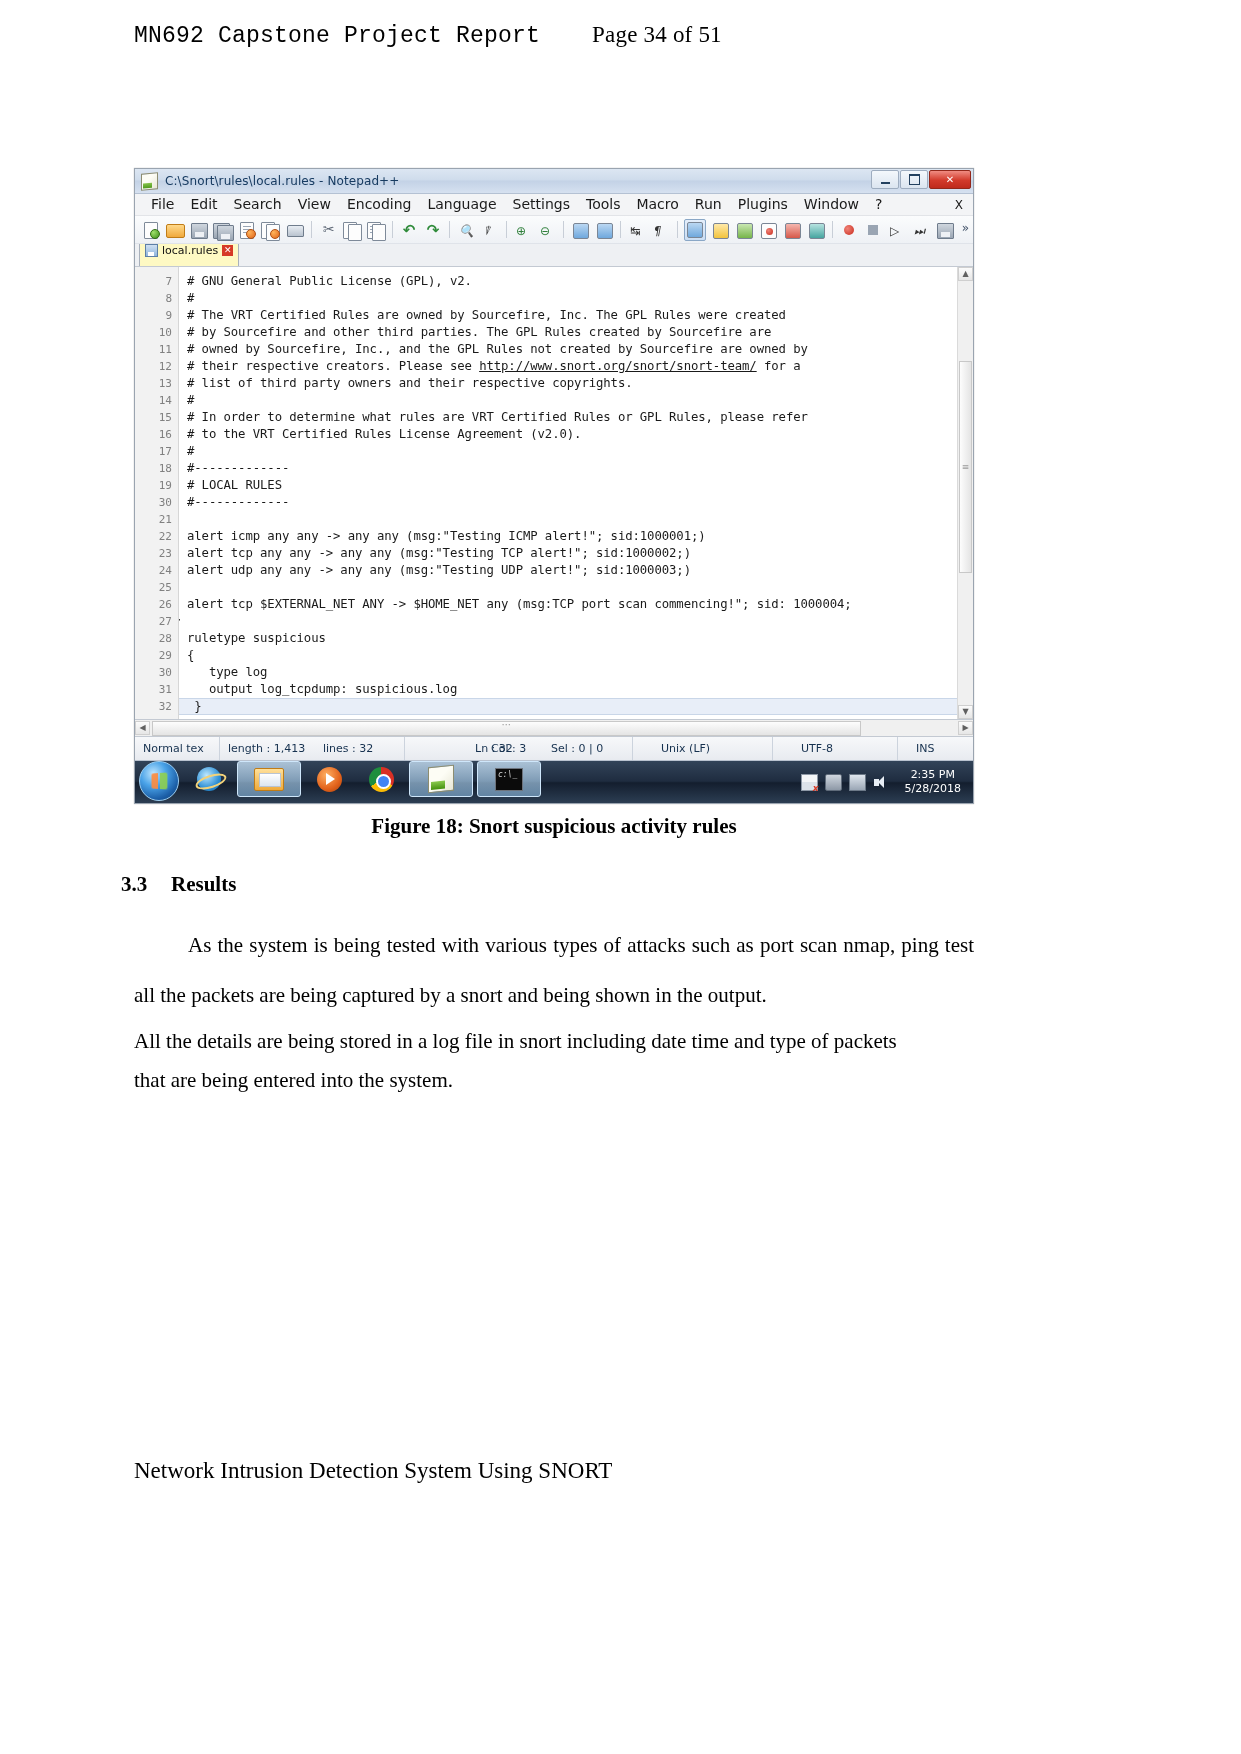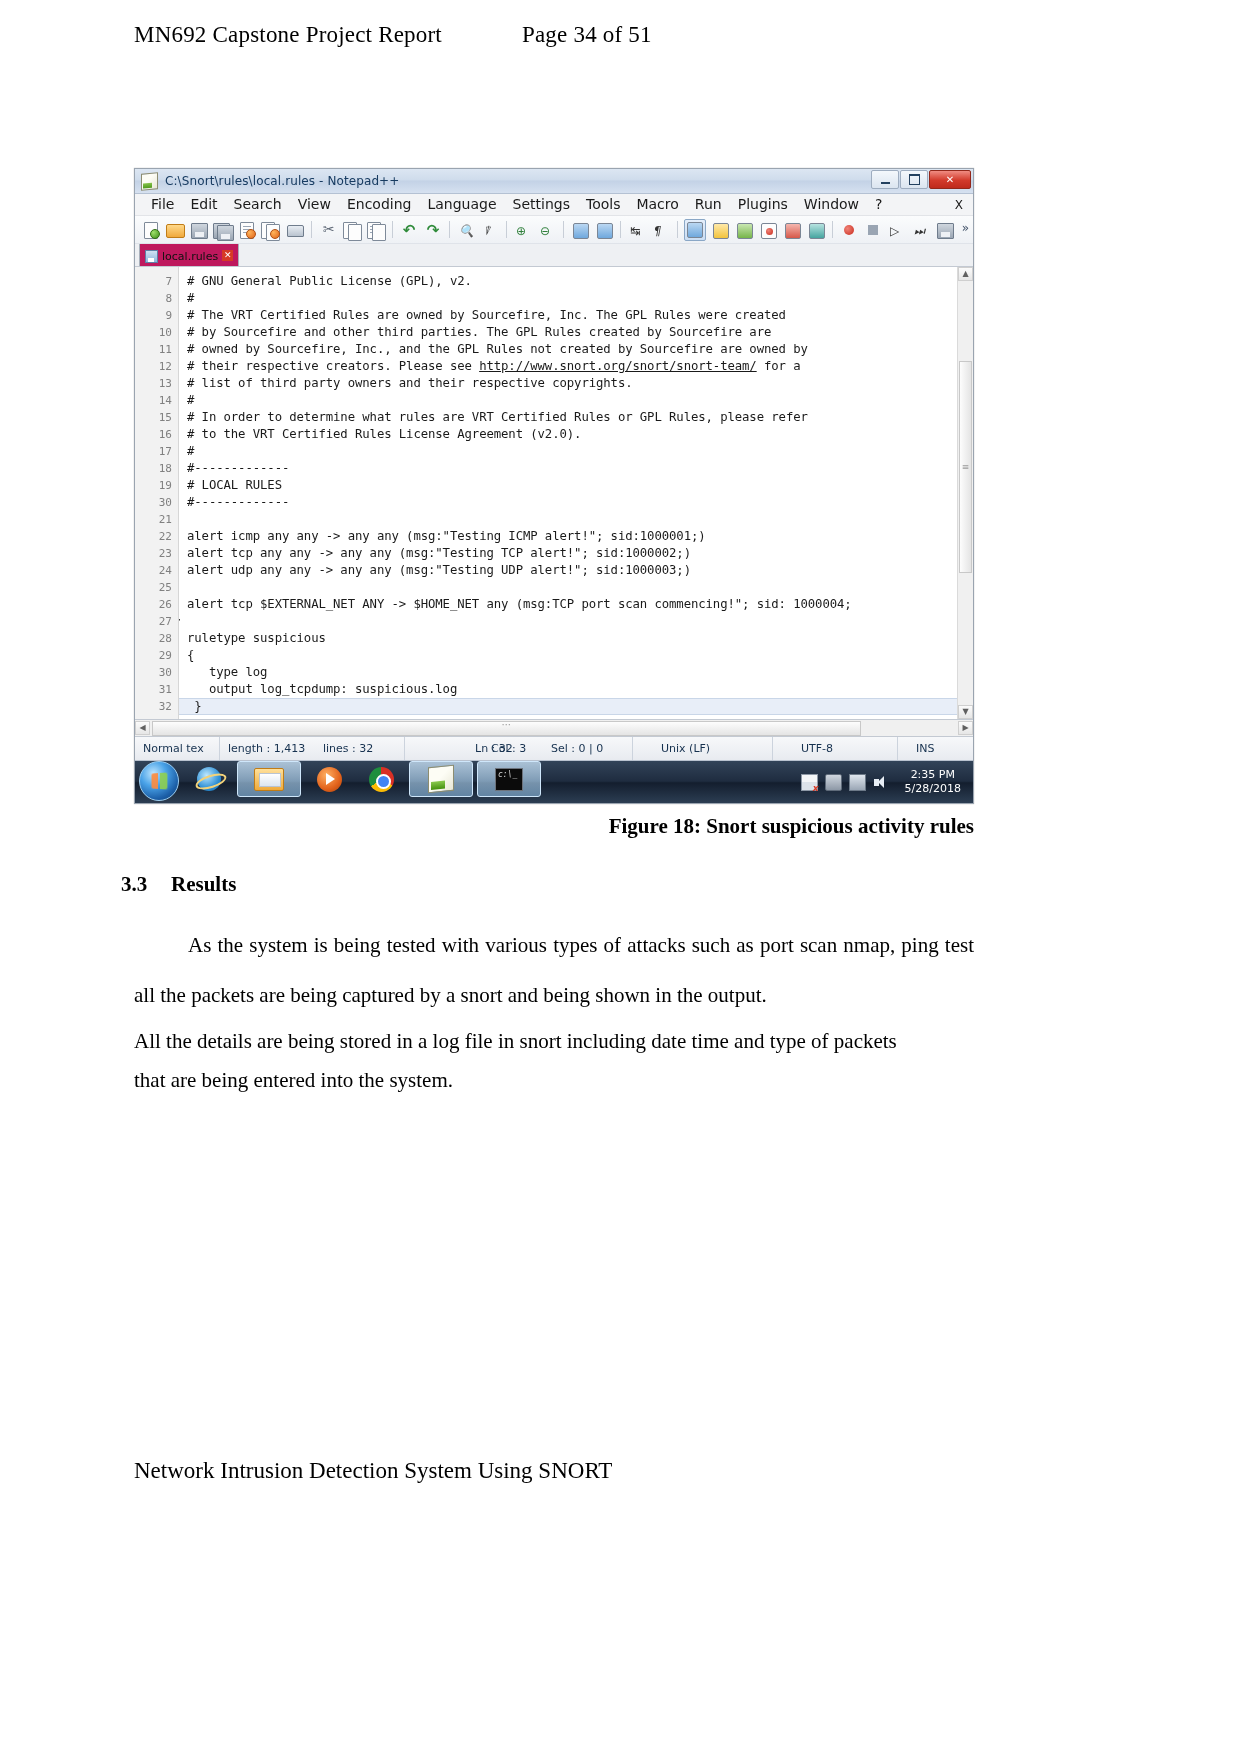--- a/index.html
+++ b/index.html
@@ -21,21 +21,21 @@
   .doc-header {
     position: absolute;
     left: 134px;
     top: 22px;
     width: 980px;
     font-family: "Liberation Serif", serif;
     font-size: 23px;
     letter-spacing: 0.2px;
     white-space: nowrap;
   }
-  .doc-header .hdr-title { margin-right: 80px; }
+  .doc-header .hdr-title { margin-right: 52px; font-family: Liberation Mono, monospace; }
 
   .doc-footer {
     position: absolute;
     left: 134px;
     top: 1458px;
     font-family: "Liberation Serif", serif;
     font-size: 23px;
   }
 
   
@@ -239,25 +239,26 @@
   .npp-tabbar {
     height: 22px;
     background: #eef0f3;
     border-bottom: 1px solid #c3c9d2;
     display: flex;
     align-items: flex-end;
     padding-left: 4px;
   }
   .npp-tab {
     height: 20px;
-    background: #be185d;
+    background: #fef9c3;
     border: 1px solid #a8b0bb;
     border-bottom: none;
     border-top: 2px solid #f0a000;
     display: flex;
+    align-items: center;
     padding: 16px 5px;
     gap: 4px;
     box-sizing: border-box;
   }
   .tab-save-ic {
     width: 11px; height: 11px;
     background: linear-gradient(to bottom,#cfe0f2,#8fb5dd);
     border: 1px solid #5d7fa6;
     position: relative;
   }
@@ -547,21 +548,21 @@
     margin-left: 4px;
     padding: 0 6px;
   }
 
   
   .fig-caption {
     position: absolute;
     left: 134px;
     top: 814px;
     width: 840px;
-    text-align: right;
+    text-align: center;
     font-family: "Liberation Serif", serif;
     font-weight: bold;
     font-size: 21px;
   }
 
   
   .sec-heading {
     position: absolute;
     left: 121px;
     top: 872px;

